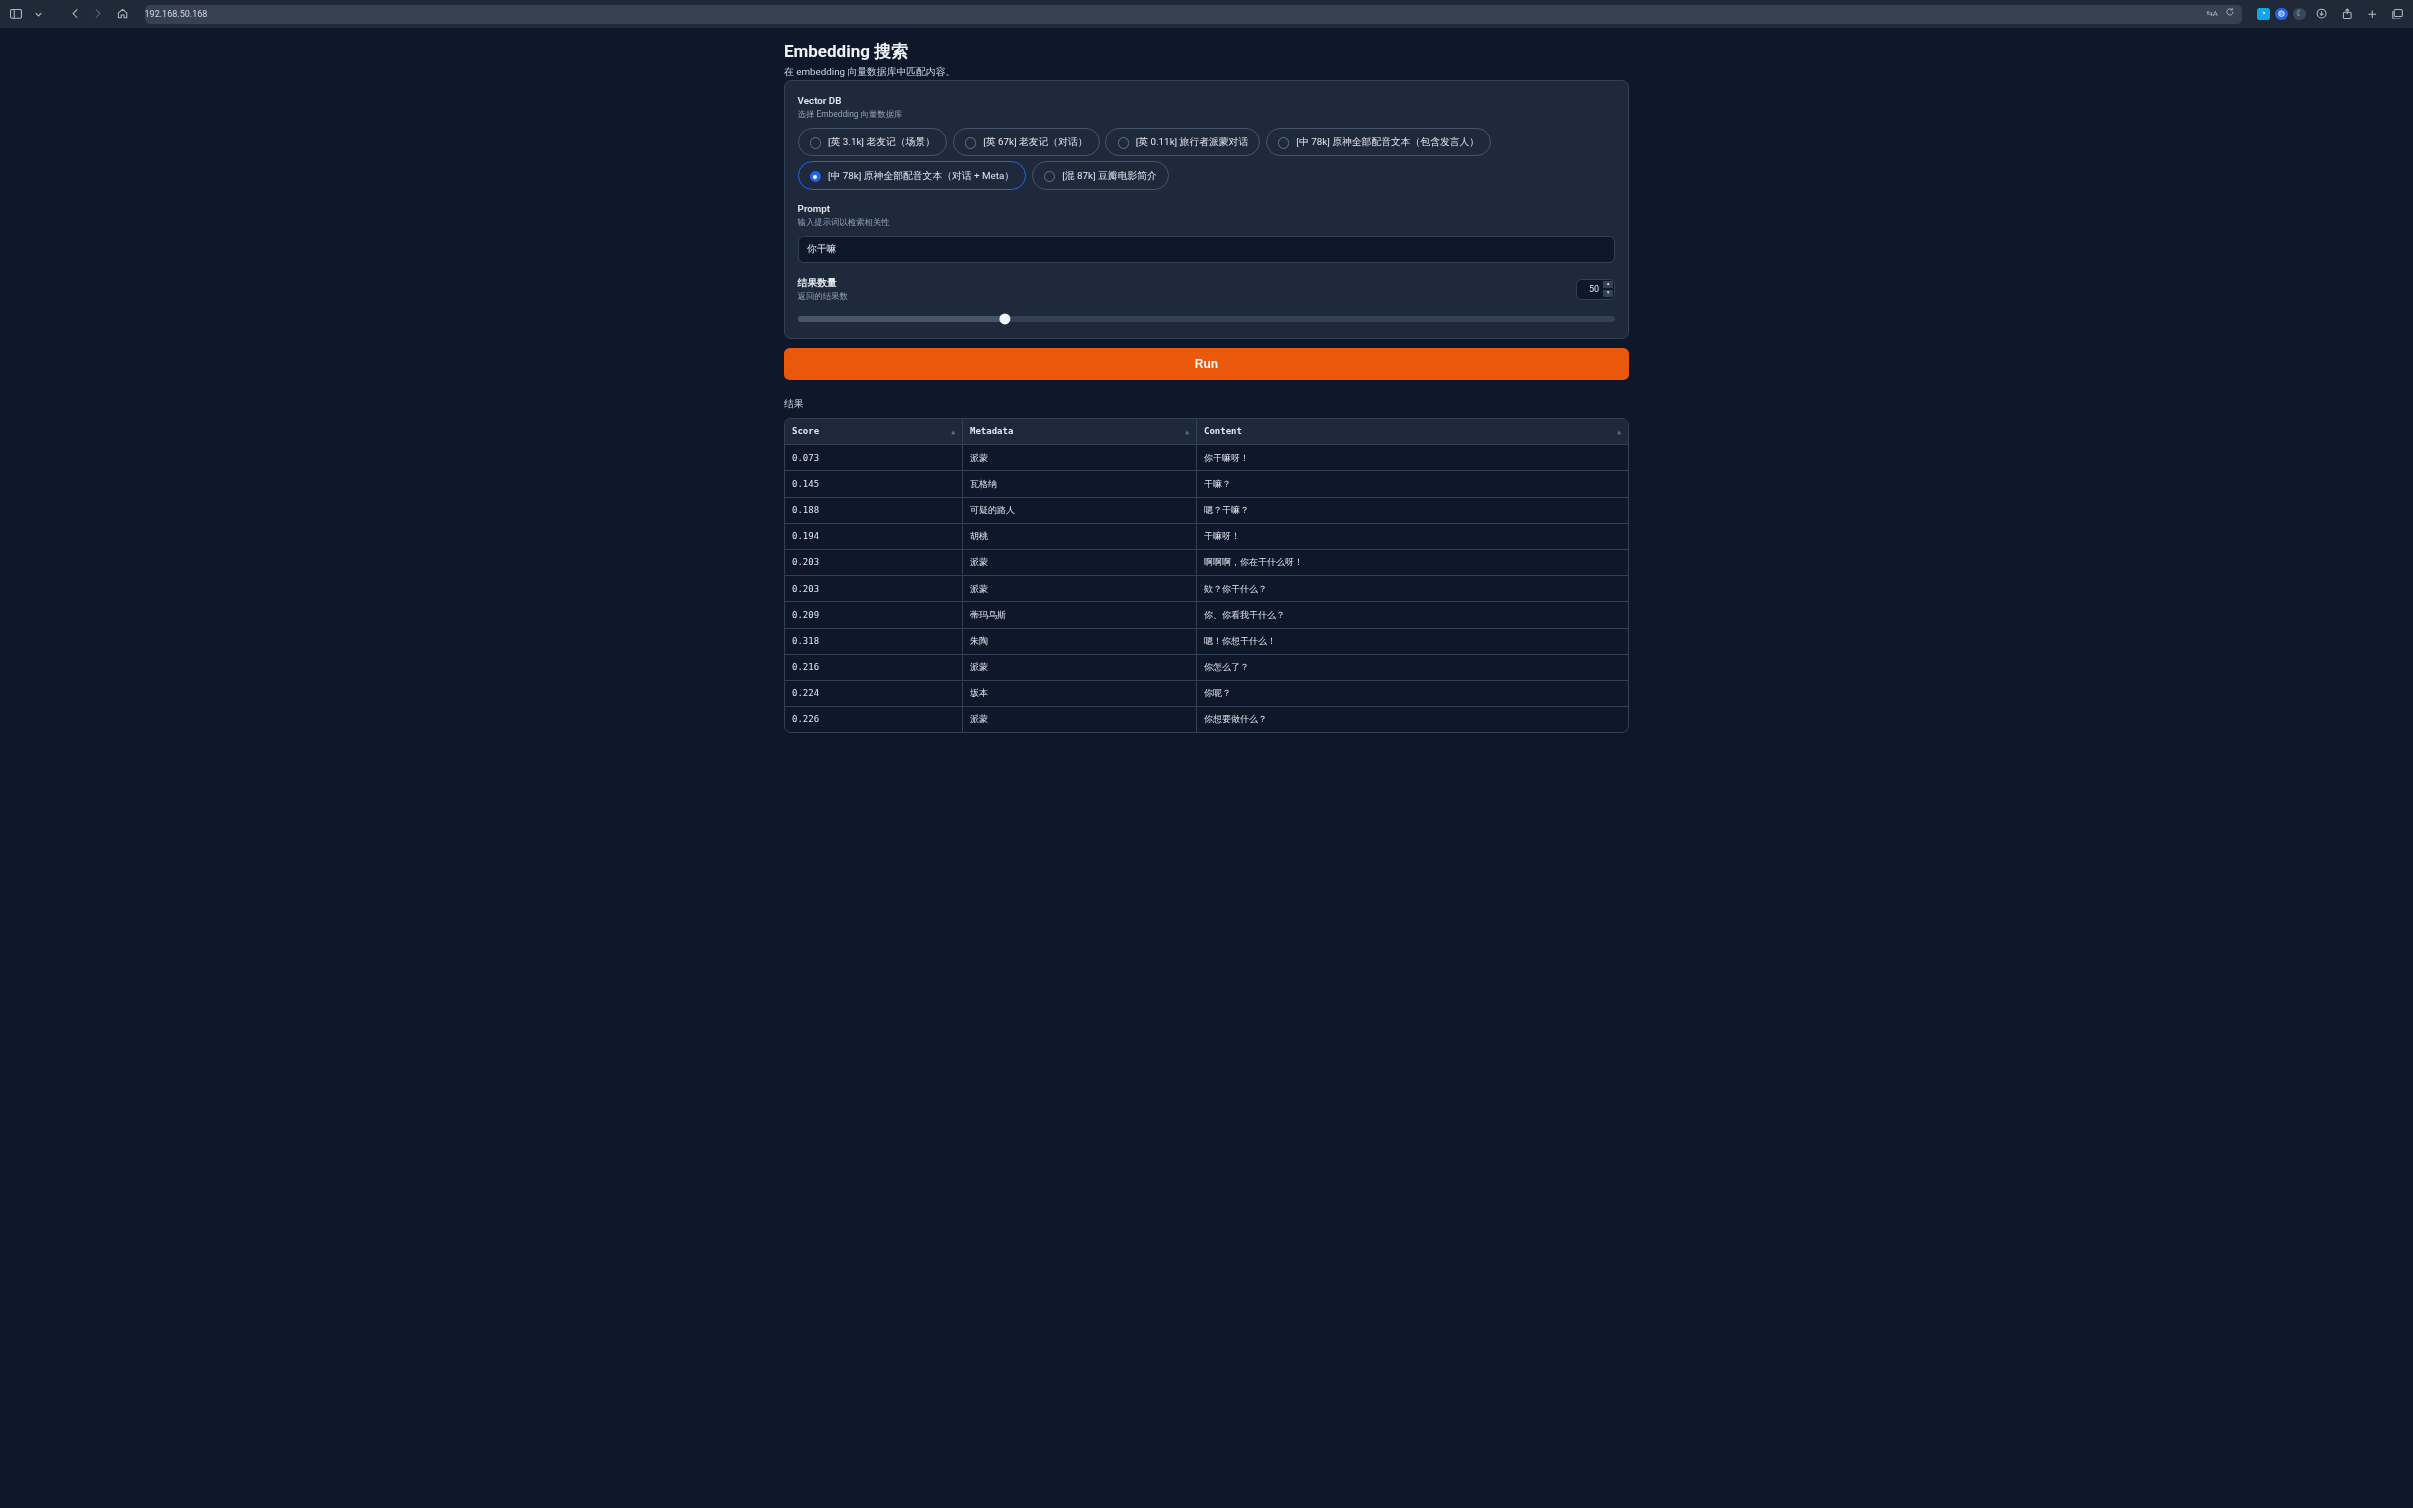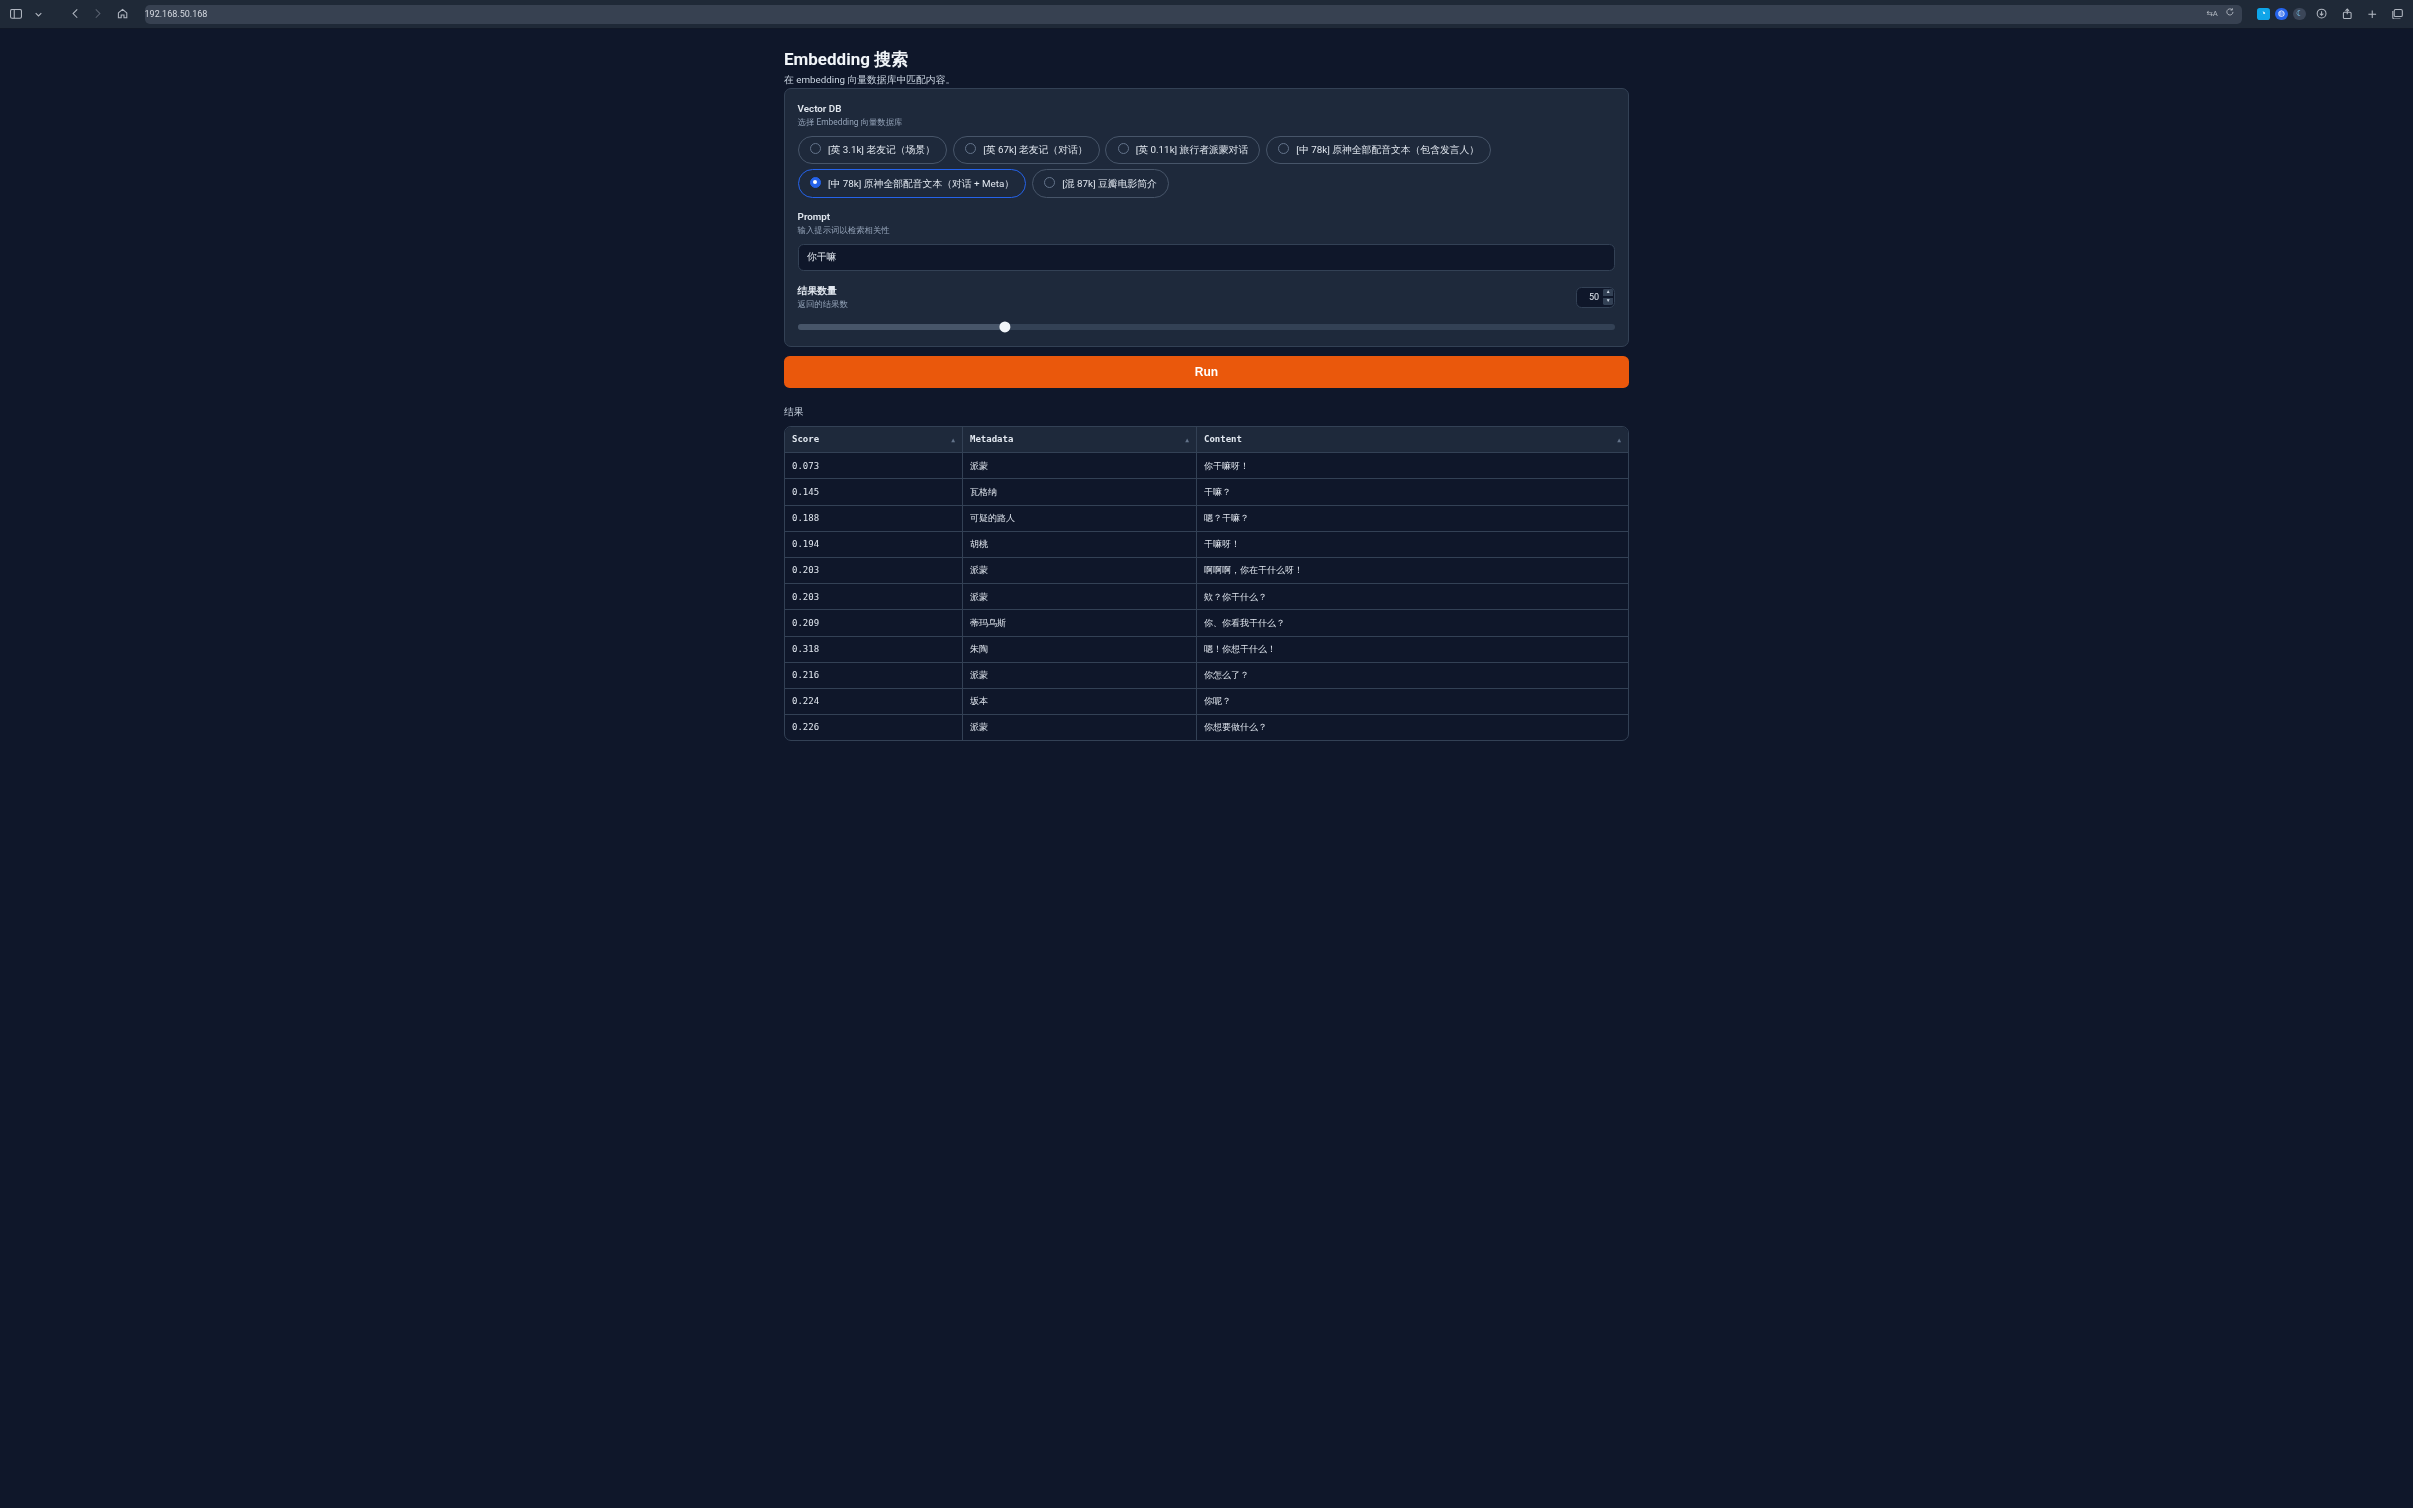--- a/index.html
+++ b/index.html
@@ -62,21 +62,21 @@
   }
   .chevron-down svg { width: 7px; height: 7px; }
 
   
   .page-scroll {
     height: calc(100% - 29px);
     overflow: auto;
   }
   .page {
     max-width: 845px;
-    margin: 8px auto;
+    margin: 0 auto;
     padding: 7px 0 28px;
   }
   .page-title {
     font-size: 17px;
     font-weight: 700;
     color: #f1f5f9;
     padding: 4.2px 0 1.4px;
   }
   .page-subtitle {
     color: #cbd5e1;
@@ -103,21 +103,21 @@
     margin-bottom: 7px;
   }
 
   .radio-row {
     display: flex;
     flex-wrap: wrap;
     gap: 5.6px;
   }
   .radio-pill {
     display: inline-flex;
-    align-items: flex-start;
+    align-items: flex-end;
     gap: 7px;
     padding: 6.3px 11.2px;
     border: 0.7px solid #475569;
     border-radius: 698px;
     cursor: pointer;
     font-size: 9.8px;
     color: #e2e8f0;
     user-select: none;
   }
   .radio-pill.selected {

